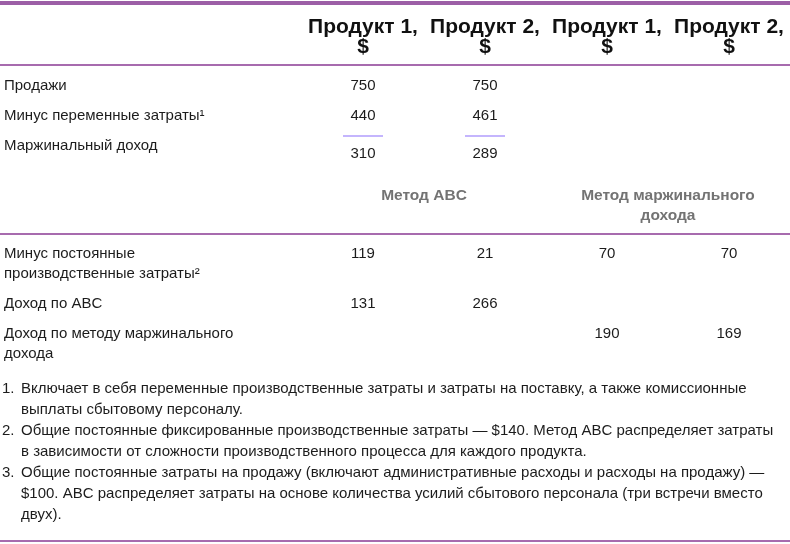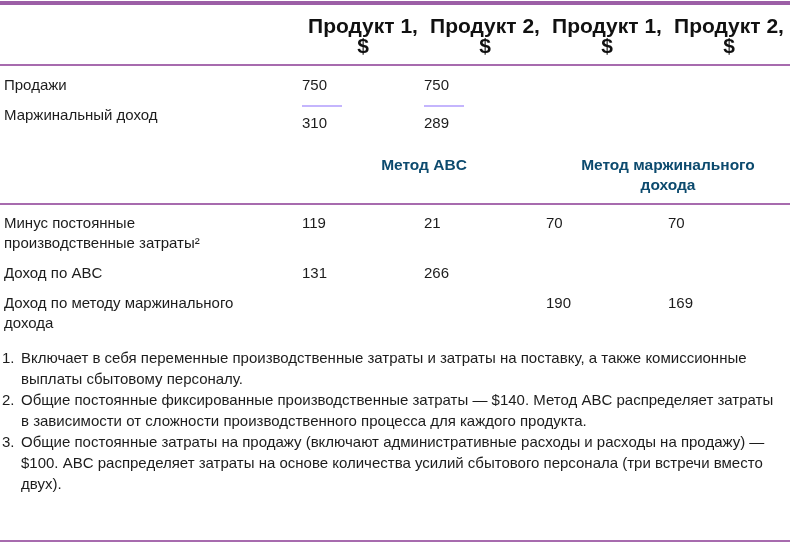--- a/index.html
+++ b/index.html
@@ -44,29 +44,29 @@
   }
   thead th.spacer { text-align: left; }
   td {
     font-size: 15px;
     line-height: 20px;
     vertical-align: top;
     padding: 5px 0;
   }
   td.lbl { text-align: left; padding-left: 4px; margin-left: 6px; }
   td.lbl .lbl-inner { display: inline-block; max-width: 240px; }
-  td.num { }
+  td.num { text-align: center; }
   tr.first-row td { padding-top: 9px; }
   tr.section-row td {
     font-weight: bold;
     font-size: 15.5px;
     text-align: center;
     border-bottom: 2px solid #a76bae;
     padding: 17px 0 8px 0;
-    color: #0c4a6e;
+    color: #737373;
   }
   tr.section-row .sec-inner { display: inline-block; max-width: 178px; }
   tr.after-section td { padding-top: 8px; }
   .overline {
     display: inline-block;
     min-width: 40px;
     border-top: 2px solid #c4b5fd;
     padding-top: 6px;
   }
   .footnotes {
@@ -98,20 +98,27 @@
       <th>Продукт 2, $</th>
       <th>Продукт 1, $</th>
       <th>Продукт 2, $</th>
     </tr>
   </thead>
   <tbody>
     <tr class="first-row">
       <td class="lbl"><span class="lbl-inner">Продажи</span></td>
       <td class="num">750</td>
       <td class="num">750</td>
+      <td class="num"></td>
+      <td class="num"></td>
+    </tr>
+    <tr>
+      <td class="lbl"><span class="lbl-inner">Минус переменные затраты¹</span></td>
+      <td class="num">440</td>
+      <td class="num">461</td>
       <td class="num"></td>
       <td class="num"></td>
     </tr>
     <tr>
       <td class="lbl"><span class="lbl-inner">Маржинальный доход</span></td>
       <td class="num"><span class="overline">310</span></td>
       <td class="num"><span class="overline">289</span></td>
       <td class="num"></td>
       <td class="num"></td>
     </tr>

